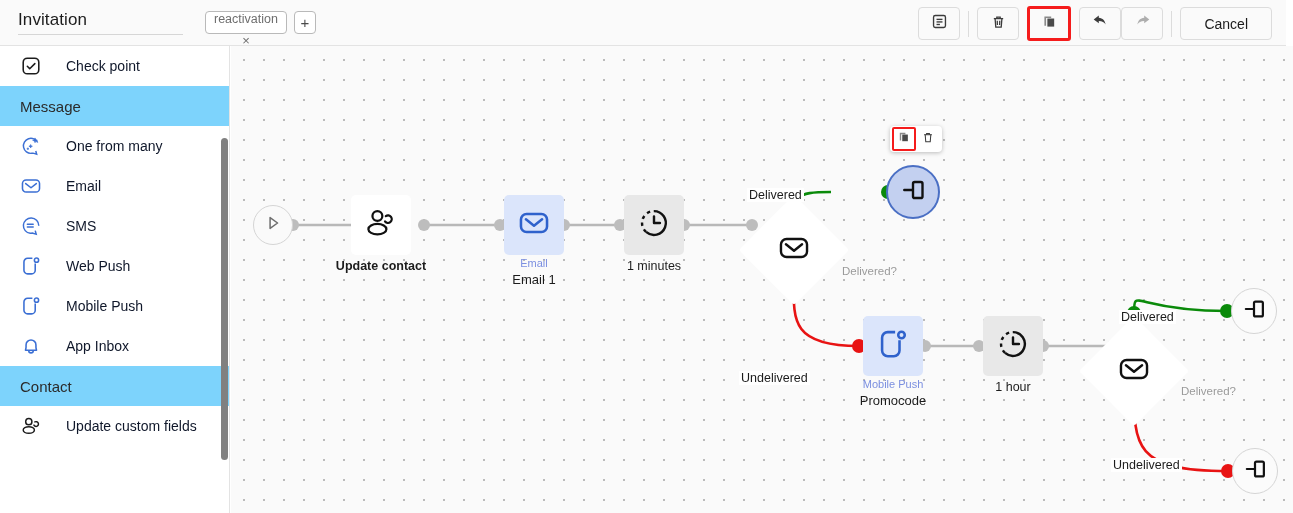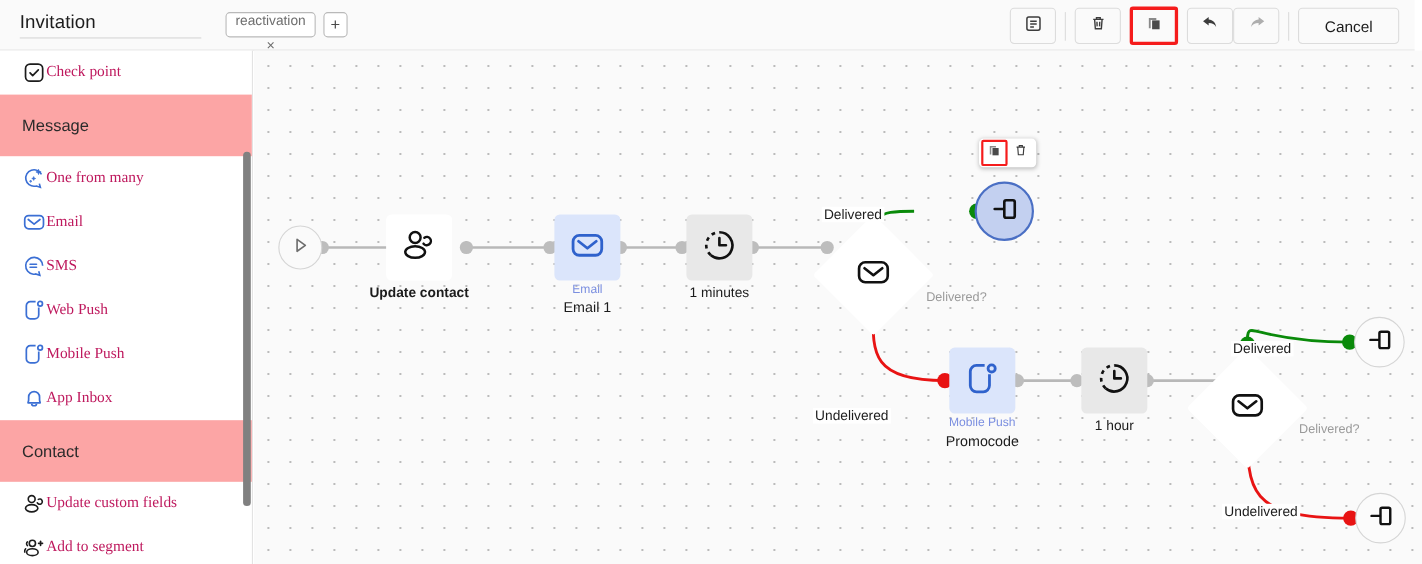--- a/index.html
+++ b/index.html
@@ -55,26 +55,26 @@
     font-size: 14px; color: #1c1c1c; cursor: pointer;
     display: flex; align-items: center; justify-content: center;
   }
 
   
   .sidebar {
     position: absolute; left: 0; top: 46px; width: 230px; height: 467px;
     background: #ffffff; border-right: 1px solid #e3e3e3; overflow: hidden;
   }
   .side-item {
-    display: flex; align-items: center; gap: 0;
+    display: flex; align-items: center; gap: 24px;
     height: 40px; padding-left: 20px; cursor: pointer;
-    font-size: 14px; color: #be185d; font-family: Liberation Serif, serif;
+    font-size: 14px; color: #0f172a;
   }
   .side-head {
-    height: 56px; background: #fca5a5; display: flex; align-items: center;
+    height: 40px; background: #7dd3fc; display: flex; align-items: center;
     padding-left: 20px; font-size: 15px; color: #2b2b2b;
   }
   .ico { width: 22px; height: 22px; display: block; flex: none; }
   .sb-scroll {
     position: absolute; right: 1px; top: 92px; width: 7px; height: 322px;
     background: #808080; border-radius: 4px; cursor: pointer;
   }
 
   
   .canvas {
@@ -313,33 +313,20 @@
       <span class="ico">
         <svg width="22" height="22" viewBox="0 0 24 24" fill="none" stroke="#1c1c1c" stroke-width="1.6">
           <circle cx="9.6" cy="7.3" r="3.4"></circle>
           <ellipse cx="9.6" cy="16.4" rx="6.1" ry="3.6"></ellipse>
           <path d="M16.2 7.6a2.6 2.6 0 1 1-1 3.4" stroke-linecap="round"></path>
         </svg>
       </span>
       <span>Update custom fields</span>
     </div>
 
-    <div class="side-item">
-      <span class="ico">
-        <svg width="22" height="22" viewBox="0 0 24 24" fill="none" stroke="#1c1c1c" stroke-width="1.6">
-          <circle cx="10.3" cy="7.6" r="3.1"></circle>
-          <ellipse cx="10.3" cy="16.4" rx="5.7" ry="3.4"></ellipse>
-          <path d="M5.4 6.2a2.3 2.3 0 0 0 0 3.6" stroke-linecap="round"></path>
-          <path d="M3.6 13a3.9 3.9 0 0 0-.9 3.2" stroke-linecap="round"></path>
-          <line x1="18.4" y1="5.6" x2="18.4" y2="9.6" stroke-linecap="round"></line>
-          <line x1="16.4" y1="7.6" x2="20.4" y2="7.6" stroke-linecap="round"></line>
-        </svg>
-      </span>
-      <span>Add to segment</span>
-    </div>
 
     <div class="sb-scroll"></div>
   </div>
 
   <div class="canvas">
 
     <svg class="flow-svg" width="1062" height="467">
 
       <g stroke="#b8b8b8" stroke-width="2.4" fill="none">
         <line x1="62" y1="179" x2="129" y2="179"></line>

